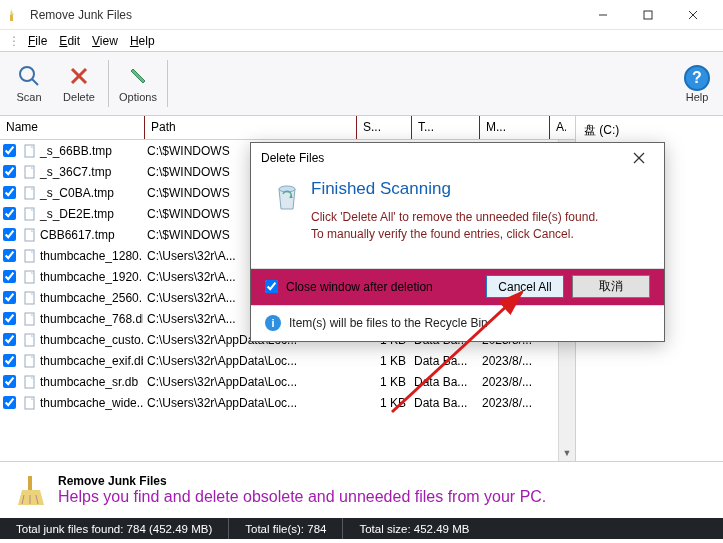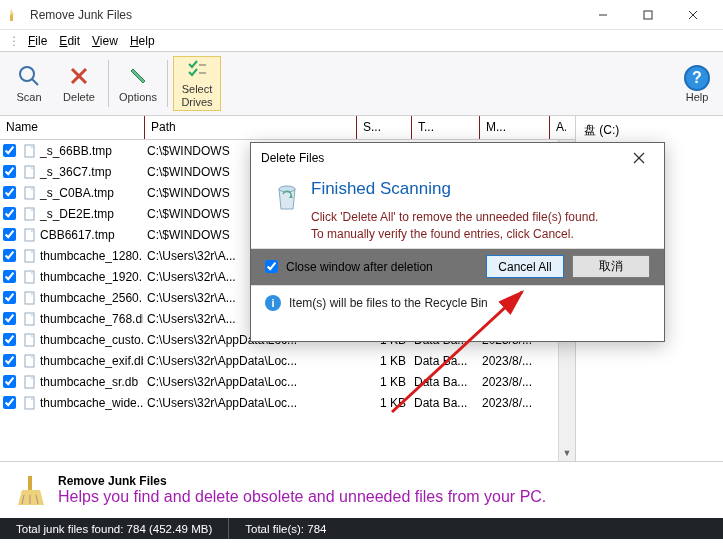--- a/index.html
+++ b/index.html
@@ -73,25 +73,25 @@
 
 .statusbar { height: 21px; background: #202428; color: #fff; display: flex; align-items: center; font-size: 11.5px; }
 .statusbar .seg { padding: 0 16px; height: 100%; display: flex; align-items: center; border-right: 1px solid #565a5e; }
 .statusbar .seg:last-child { border-right: none; }
 
 
 .dialog { position: absolute; top: 142px; left: 250px; width: 415px; height: 200px; background: #fff; border: 1px solid #646464; box-shadow: 0 4px 18px rgba(0,0,0,0.25); z-index: 10; }
 .dialog .dtitle { height: 30px; display: flex; align-items: center; padding: 0 10px; font-size: 12px; }
 .dialog .dtitle .spacer { flex: 1; }
 .dialog .dclose { width: 30px; height: 30px; display: flex; align-items: center; justify-content: center; cursor: pointer; font-size: 14px; }
-.dialog .dbody { padding: 6px 18px 4px 18px; display: flex; }
+.dialog .dbody { padding: 6px 18px 24px 18px; display: flex; }
 .dialog .dicon { width: 42px; flex-shrink: 0; }
 .dialog .dmsg .h { color: #1260b5; font-size: 17px; margin-bottom: 10px; }
 .dialog .dmsg .p { font-size: 12px; color: #7f1d1d; line-height: 1.45; }
-.dialog .dchkrow { height: 38px; background: #737373; display: flex; align-items: center; padding: 0 14px; border-top: 1px solid #dcdcdc; border-bottom: 1px solid #dcdcdc; }
+.dialog .dchkrow { height: 38px; background: #be185d; display: flex; align-items: center; padding: 0 14px; border-top: 1px solid #dcdcdc; border-bottom: 1px solid #dcdcdc; }
 .dialog .dchkrow label { display: flex; align-items: center; font-size: 12px; }
 .dialog .dchkrow input { margin-right: 8px; }
 .dialog .dchkrow .spacer { flex: 1; }
 .dialog .dbtn { width: 78px; height: 23px; border: 1px solid #7a7a7a; background: #e1e1e1; font-size: 12px; margin-left: 8px; cursor: pointer; }
 .dialog .dbtn.primary { border: 1px solid #2377c9; background: #e5f1fb; }
 .dialog .dinfo { height: 34px; display: flex; align-items: center; padding: 0 14px; font-size: 12px; color: #222; }
 .dialog .dinfo .iicon { width: 16px; height: 16px; border-radius: 50%; background: #2f8fe0; color: #fff; display: flex; align-items: center; justify-content: center; font-size: 11px; font-weight: bold; margin-right: 8px; }
 
 
 .arrow { position: absolute; top: 272px; left: 372px; width: 190px; height: 150px; z-index: 20; pointer-events: none; }
@@ -160,32 +160,20 @@
   <div class="tsep"></div>
   <div class="toolbtn">
     <span class="ticon">
         <svg width="22" height="22">
           <path d="M6 4 L4 6 L12 14 L16 18 L18 16 L14 12 Z" fill="#6b8" stroke="#385" stroke-width="1"></path>
         </svg>
       </span>
     <span>Options</span>
   </div>
   <div class="tsep"></div>
-  <div class="toolbtn sel">
-    <span class="ticon">
-        <svg width="22" height="22">
-          <path d="M3 5 L6 8 L11 2" fill="none" stroke="#2a6" stroke-width="2"></path>
-          <path d="M3 13 L6 16 L11 10" fill="none" stroke="#2a6" stroke-width="2"></path>
-          <line x1="13" y1="6" x2="20" y2="6" stroke="#666"></line>
-          <line x1="13" y1="14" x2="20" y2="14" stroke="#666"></line>
-        </svg>
-      </span>
-    <span>Select</span>
-    <span>Drives</span>
-  </div>
   <div class="spacer"></div>
   <div class="helpbtn">
     <span class="hcircle">?</span>
     <span>Help</span>
   </div>
 </div>
 
 <div class="main">
   <div class="listpane">
     <div class="colhdr">
@@ -455,20 +443,21 @@
   </span>
   <div class="ftxt">
     <div class="ft">Remove Junk Files</div>
     <div class="fd">Helps you find and delete obsolete and unneeded files from your PC.</div>
   </div>
 </div>
 
 <div class="statusbar">
   <div class="seg">Total junk files found: 784 (452.49 MB)</div>
   <div class="seg">Total file(s): 784</div>
+  <div class="seg">Total size: 452.49 MB</div>
 </div>
 
 <div class="dialog">
   <div class="dtitle">
     <span>Delete Files</span>
     <span class="spacer"></span>
     <span class="dclose">
       <svg width="12" height="12">
           <line x1="1" y1="1" x2="11" y2="11" stroke="#333" stroke-width="1.2"></line>
           <line x1="11" y1="1" x2="1" y2="11" stroke="#333" stroke-width="1.2"></line>

